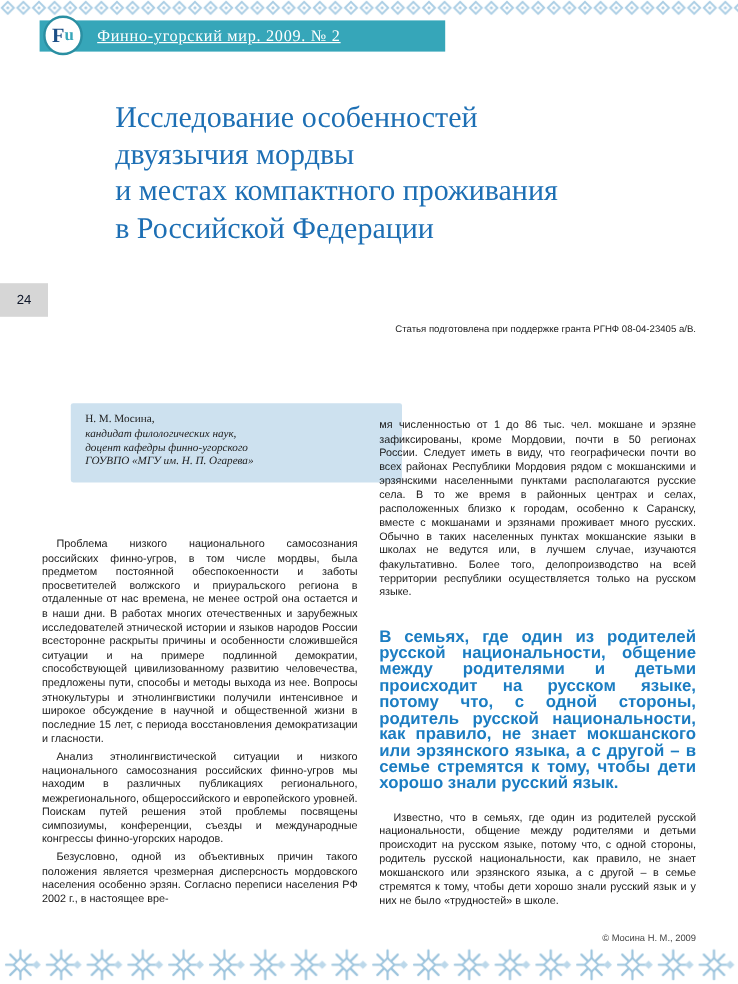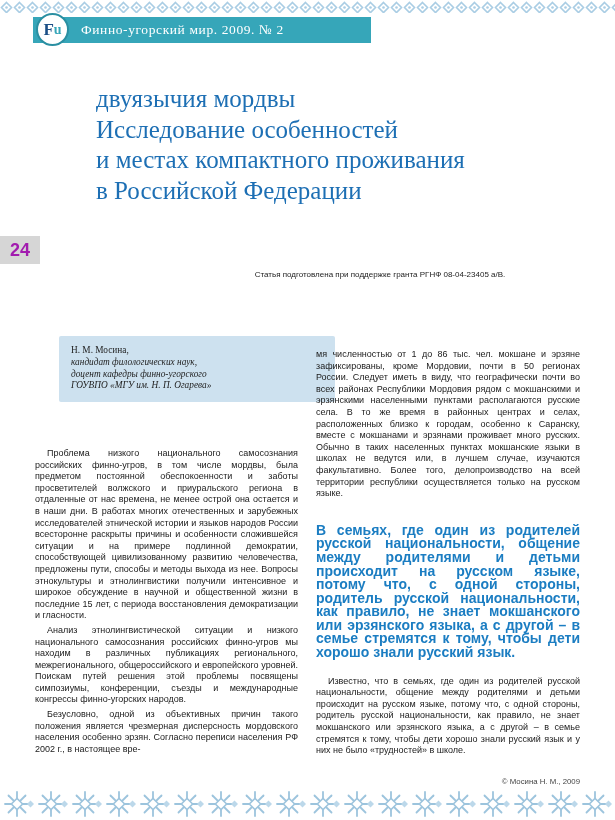--- a/index.html
+++ b/index.html
@@ -18,38 +18,38 @@
   .logo{
     position:absolute;left:3px;top:-4px;width:33px;height:33px;border-radius:50%;
     background:#ffffff;border:2px solid #2a8fa2;box-sizing:border-box;
     display:flex;align-items:center;justify-content:center;
     font-family:"Liberation Serif",serif;font-weight:bold;line-height:1;
   }
   .logo-f{color:#1c4f86;font-size:17px;}
   .logo-u{color:#36a6b9;font-size:14px;}
   .header-text{
     margin-left:48px;color:#ffffff;font-family:"Liberation Serif",serif;
-    font-size:13.5px;letter-spacing:0.6px;white-space:nowrap;
+    font-size:13.5px;letter-spacing:0.6px;white-space:nowrap;text-decoration:underline;
   }
 
   .page-tab{
     position:absolute;left:0;top:236px;width:40px;height:28px;background:#d6d6d6;
     display:flex;align-items:center;justify-content:center;
-    font-weight:bold;font-size:18px;color:#a21caf;
+    font-weight:normal;font-size:11px;color:#0f172a;
   }
 
   .title{
     position:absolute;left:96px;top:84px;width:470px;
     font-family:"Liberation Serif",serif;font-weight:400;
     font-size:25px;line-height:30.5px;color:#1d6fb4;
   }
 
   .grant{
     position:absolute;right:35px;top:270px;font-size:8px;color:#222;
-    text-align:center;width:400px;
+    text-align:right;width:400px;
   }
 
   .author-box{
     position:absolute;left:59px;top:302px;width:252px;
     background:#cde1ef;border-radius:2px;padding:9px 12px 10px 12px;
     font-family:"Liberation Serif",serif;font-size:9.3px;line-height:11.8px;color:#222;margin-top:34px;
   }
   .author-name{font-style:normal;}
   .author-line{font-style:italic;}
 
@@ -92,22 +92,22 @@
         <span class="logo-u">u</span>
     </div>
     <span class="header-text">Финно-угорский мир. 2009. № 2</span>
   </div>
 
   <div class="page-tab">
     <span>24</span>
   </div>
 
   <div class="title">
+    <div>Исследование особенностей</div>
     <div>двуязычия мордвы</div>
-    <div>Исследование особенностей</div>
     <div>и местах компактного проживания</div>
     <div>в Российской Федерации</div>
   </div>
 
   <div class="grant">Статья подготовлена при поддержке гранта РГНФ 08-04-23405 а/В.</div>
 
   <div class="author-box">
     <div class="author-name">Н. М. Мосина,</div>
     <div class="author-line">кандидат филологических наук,</div>
     <div class="author-line">доцент кафедры финно-угорского</div>

